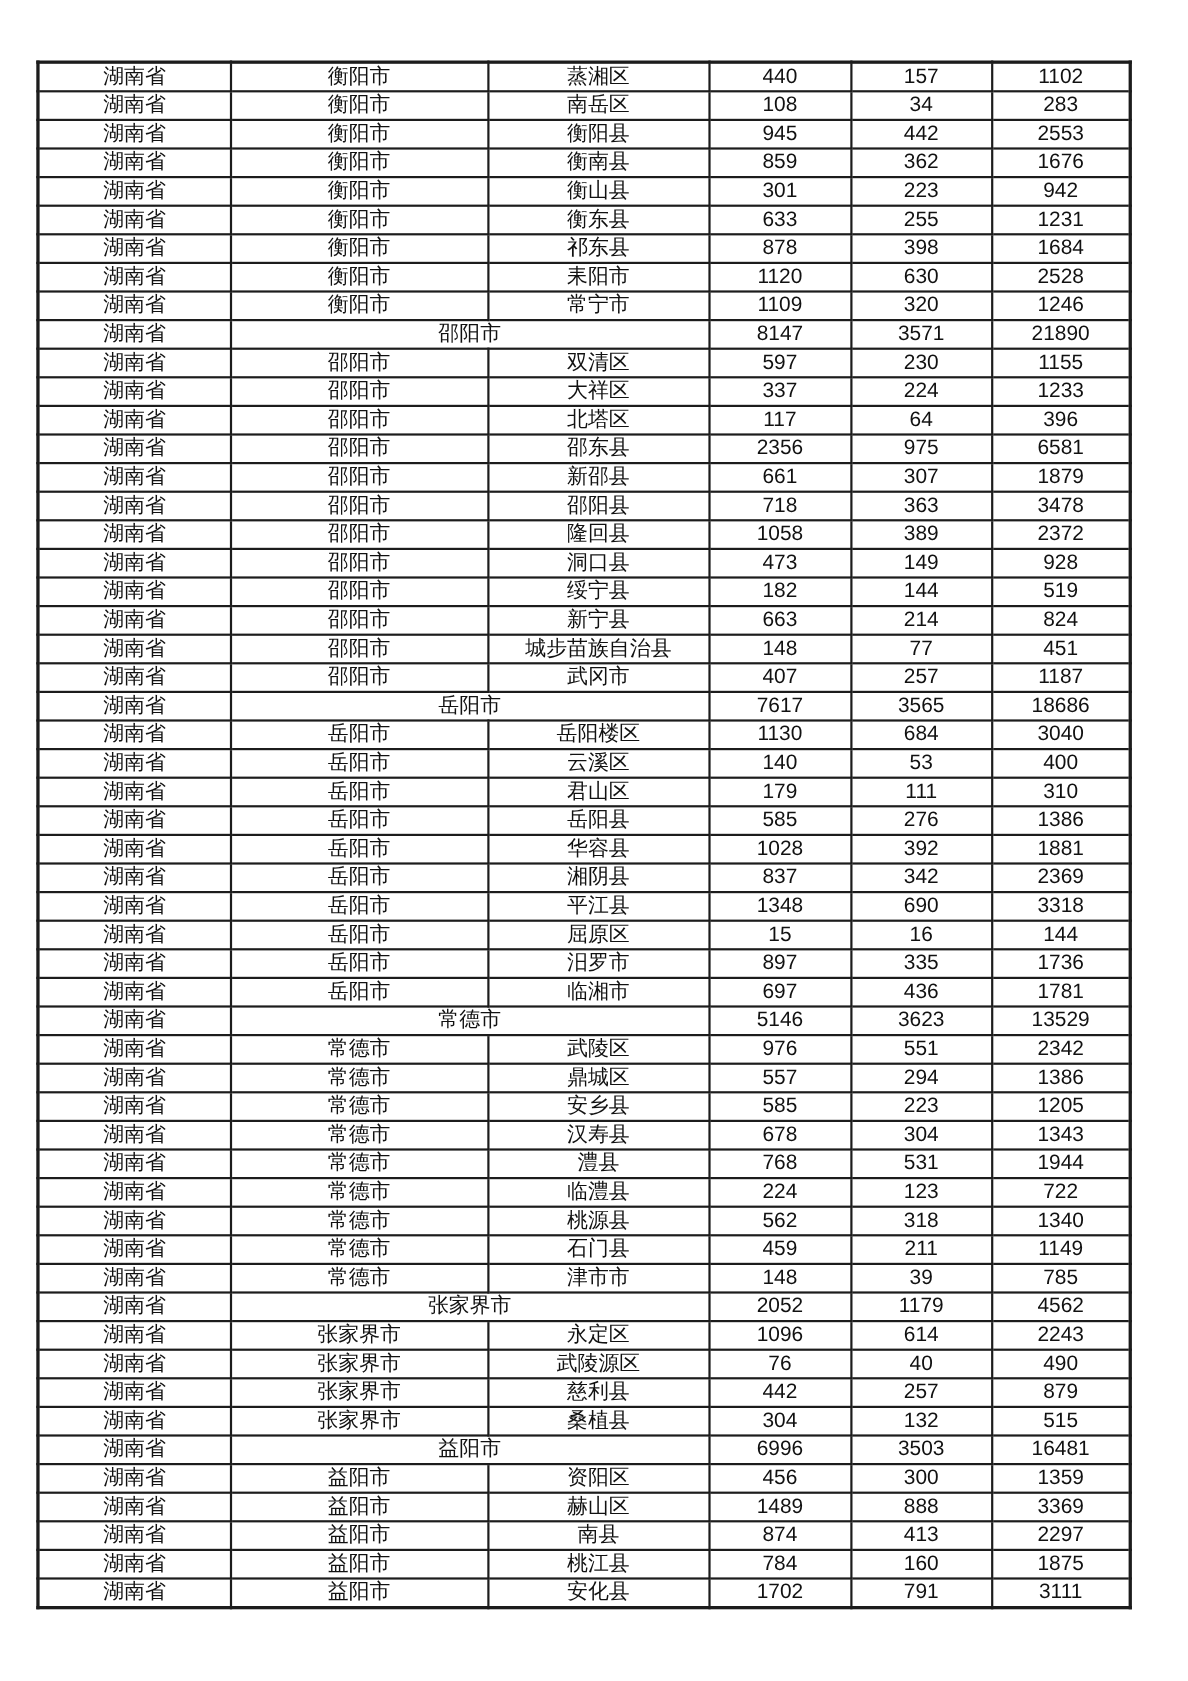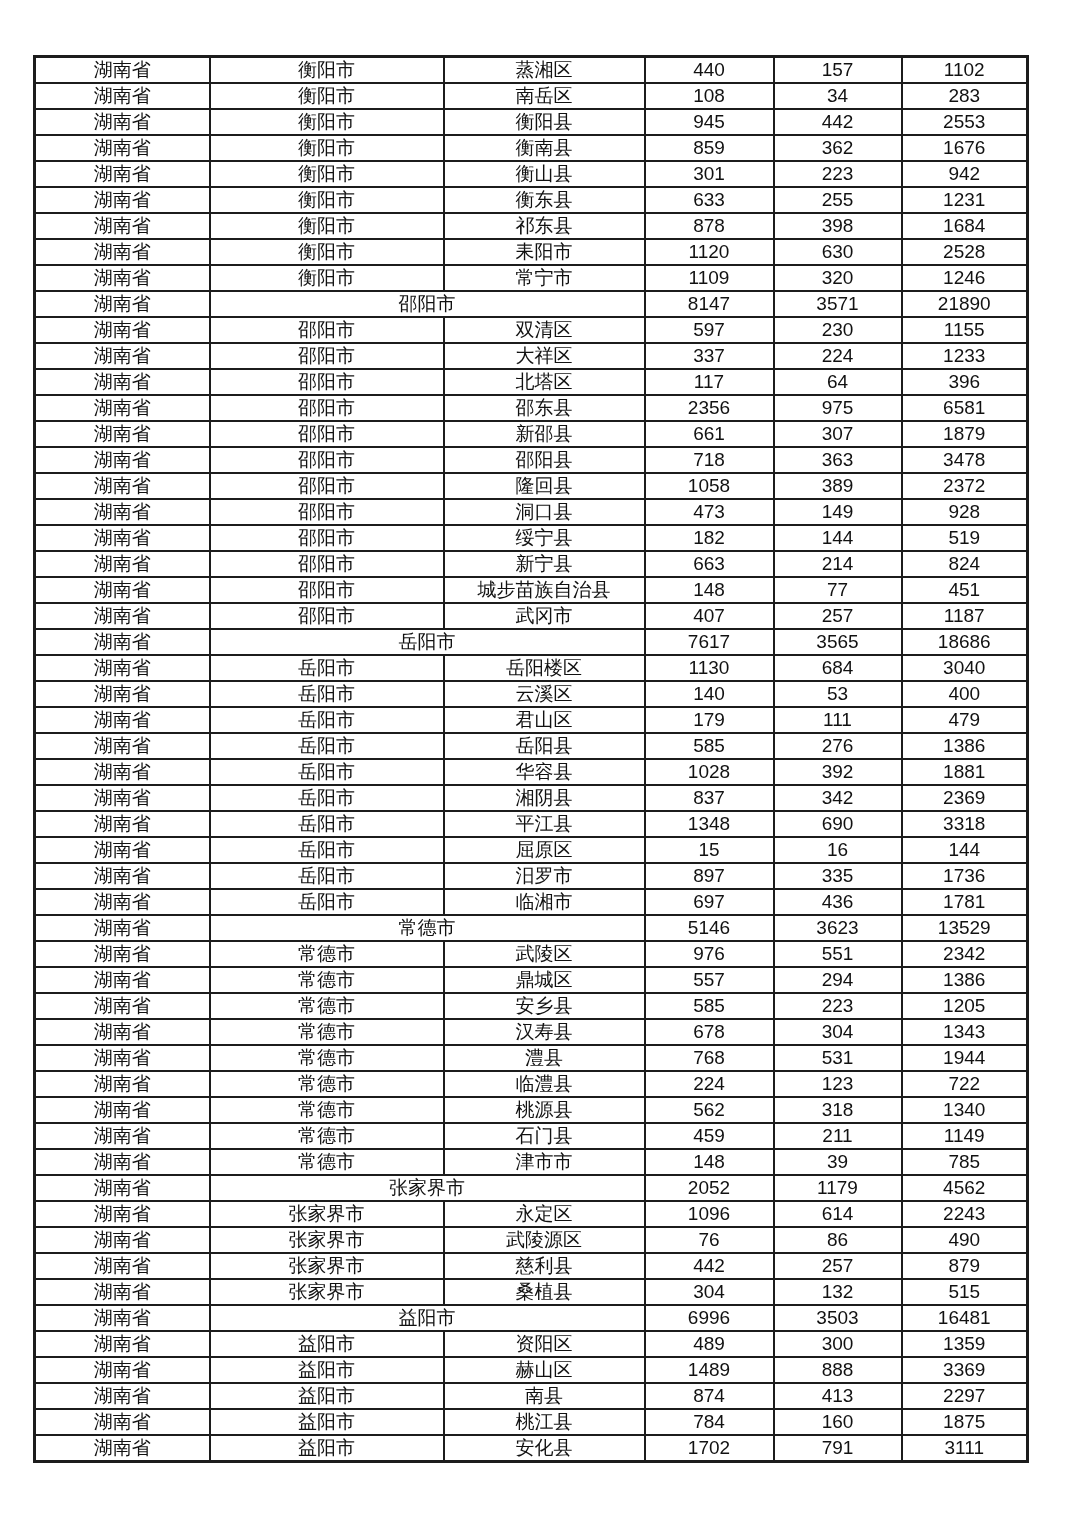--- a/index.html
+++ b/index.html
@@ -258,21 +258,21 @@
           <td>140</td>
           <td>53</td>
           <td>400</td>
         </tr>
         <tr>
           <td>湖南省</td>
           <td>岳阳市</td>
           <td>君山区</td>
           <td>179</td>
           <td>111</td>
-          <td>479</td>
+          <td>310</td>
         </tr>
         <tr>
           <td>湖南省</td>
           <td>岳阳市</td>
           <td>岳阳县</td>
           <td>585</td>
           <td>276</td>
           <td>1386</td>
         </tr>
         <tr>
@@ -415,21 +415,21 @@
           <td>永定区</td>
           <td>1096</td>
           <td>614</td>
           <td>2243</td>
         </tr>
         <tr>
           <td>湖南省</td>
           <td>张家界市</td>
           <td>武陵源区</td>
           <td>76</td>
-          <td>86</td>
+          <td>40</td>
           <td>490</td>
         </tr>
         <tr>
           <td>湖南省</td>
           <td>张家界市</td>
           <td>慈利县</td>
           <td>442</td>
           <td>257</td>
           <td>879</td>
         </tr>
@@ -445,21 +445,21 @@
           <td>湖南省</td>
           <td colspan="2">益阳市</td>
           <td>6996</td>
           <td>3503</td>
           <td>16481</td>
         </tr>
         <tr>
           <td>湖南省</td>
           <td>益阳市</td>
           <td>资阳区</td>
-          <td>489</td>
+          <td>456</td>
           <td>300</td>
           <td>1359</td>
         </tr>
         <tr>
           <td>湖南省</td>
           <td>益阳市</td>
           <td>赫山区</td>
           <td>1489</td>
           <td>888</td>
           <td>3369</td>

